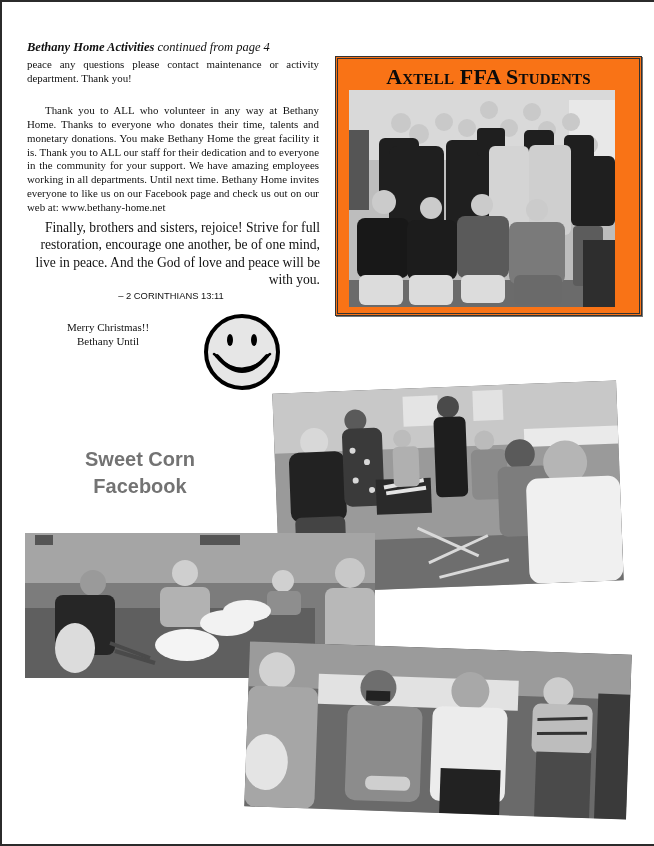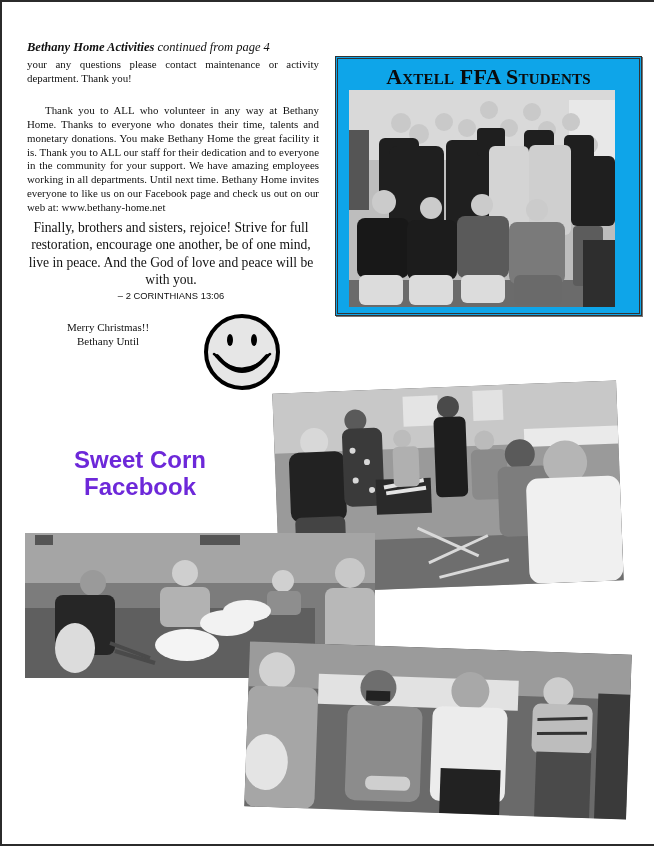--- a/index.html
+++ b/index.html
@@ -5,52 +5,52 @@
   html, body { margin:0; padding:0; background:#fff; }
   body { width:654px; height:846px; position:relative; overflow:hidden; font-family:"Liberation Serif", serif; color:#111; }
   .frame { position:absolute; left:0; top:0; width:654px; height:846px; box-sizing:border-box;
            border-top:2px solid #2b2b2b; border-left:2px solid #2b2b2b; border-bottom:2px solid #2b2b2b; }
   .col-left { position:absolute; left:27px; top:22px; width:292px; }
   .heading { font-size:12.5px; margin:18px 0 3px 0; line-height:15px; }
   .heading b { font-style:italic; font-weight:bold; }
   .heading i { font-style:italic; }
   .body-p { font-size:10.9px; line-height:13.9px; text-align:justify; margin:0; }
   .body-p.indent { text-indent:18px; margin-top:18px; }
-  .verse { position:absolute; left:22px; top:219px; width:298px; text-align:center;
+  .verse { position:absolute; left:22px; top:219px; width:298px; text-align:right;
            font-size:13.6px; line-height:17.4px; }
   .verse-ref { position:absolute; left:22px; top:290px; width:298px; text-align:center;
                font-family:"Liberation Sans", sans-serif; font-size:9.4px; }
   .greeting { position:absolute; left:40px; top:320px; width:136px; text-align:center; font-size:11px; line-height:14px; }
   .smiley { position:absolute; left:202px; top:312px; width:80px; height:80px; }
   .ffa-box { position:absolute; left:335px; top:56px; width:307px; height:260px; box-sizing:border-box;
-             border:3px double #333; box-shadow:1px 1px 0 #777; background:#0ea5e9; }
+             border:3px double #333; box-shadow:1px 1px 0 #777; background:#f97316; }
   .ffa-title { position:absolute; left:0; top:5px; width:100%; text-align:center; font-weight:bold;
                font-size:22px; font-variant:small-caps; letter-spacing:0.2px; color:#0b0b0b; }
   .photo { position:absolute; overflow:hidden; background:#7a7a7a; }
   .ffa-photo { left:11px; top:31px; width:266px; height:217px; }
   .sc-title { position:absolute; left:40px; top:446px; width:200px; text-align:center;
-              font-family:"Liberation Sans", sans-serif; font-weight:bold; font-size:24px; line-height:27px; color:#6d28d9; }
+              font-family:"Liberation Sans", sans-serif; font-weight:bold; font-size:20px; line-height:27px; color:#737373; }
   .p1 { left:276px; top:387px; width:344px; height:200px; transform:rotate(-2.2deg); transform-origin:center; }
   .p2 { left:25px; top:533px; width:350px; height:145px; }
   .p3 { left:247px; top:648px; width:382px; height:165px; transform:rotate(2deg); transform-origin:center; }
   svg { display:block; }
 </style>
 </head>
 <body>
 
 <div class="frame"></div>
 
 <div class="col-left">
   <p class="heading"><b>Bethany Home Activities</b><i> continued from page 4</i></p>
-  <p class="body-p">your any questions please contact maintenance or activity department. Thank you!</p>
+  <p class="body-p">peace any questions please contact maintenance or activity department. Thank you!</p>
   <p class="body-p indent">Thank you to ALL who volunteer in any way at Bethany Home. Thanks to everyone who donates their time, talents and monetary donations. You make Bethany Home the great facility it is. Thank you to ALL our staff for their dedication and to everyone in the community for your support. We have amazing employees working in all departments. Until next time. Bethany Home invites everyone to like us on our Facebook page and check us out on our web at: www.bethany-home.net</p>
 </div>
 
 <div class="verse">Finally, brothers and sisters, rejoice! Strive for full restoration, encourage one another, be of one mind, live in peace. And the God of love and peace will be with you.</div>
-<div class="verse-ref">– 2 CORINTHIANS 13:06</div>
+<div class="verse-ref">– 2 CORINTHIANS 13:11</div>
 
 <div class="greeting">
   <div>Merry Christmas!!</div>
   <div>Bethany Until</div>
 </div>
 
 <div class="smiley">
   <svg width="80" height="80" viewBox="0 0 80 80">
     <circle cx="40" cy="40" r="36" fill="#e6e6e6" stroke="#000" stroke-width="4"></circle>
     <ellipse cx="28" cy="28" rx="3" ry="6" fill="#000"></ellipse>

